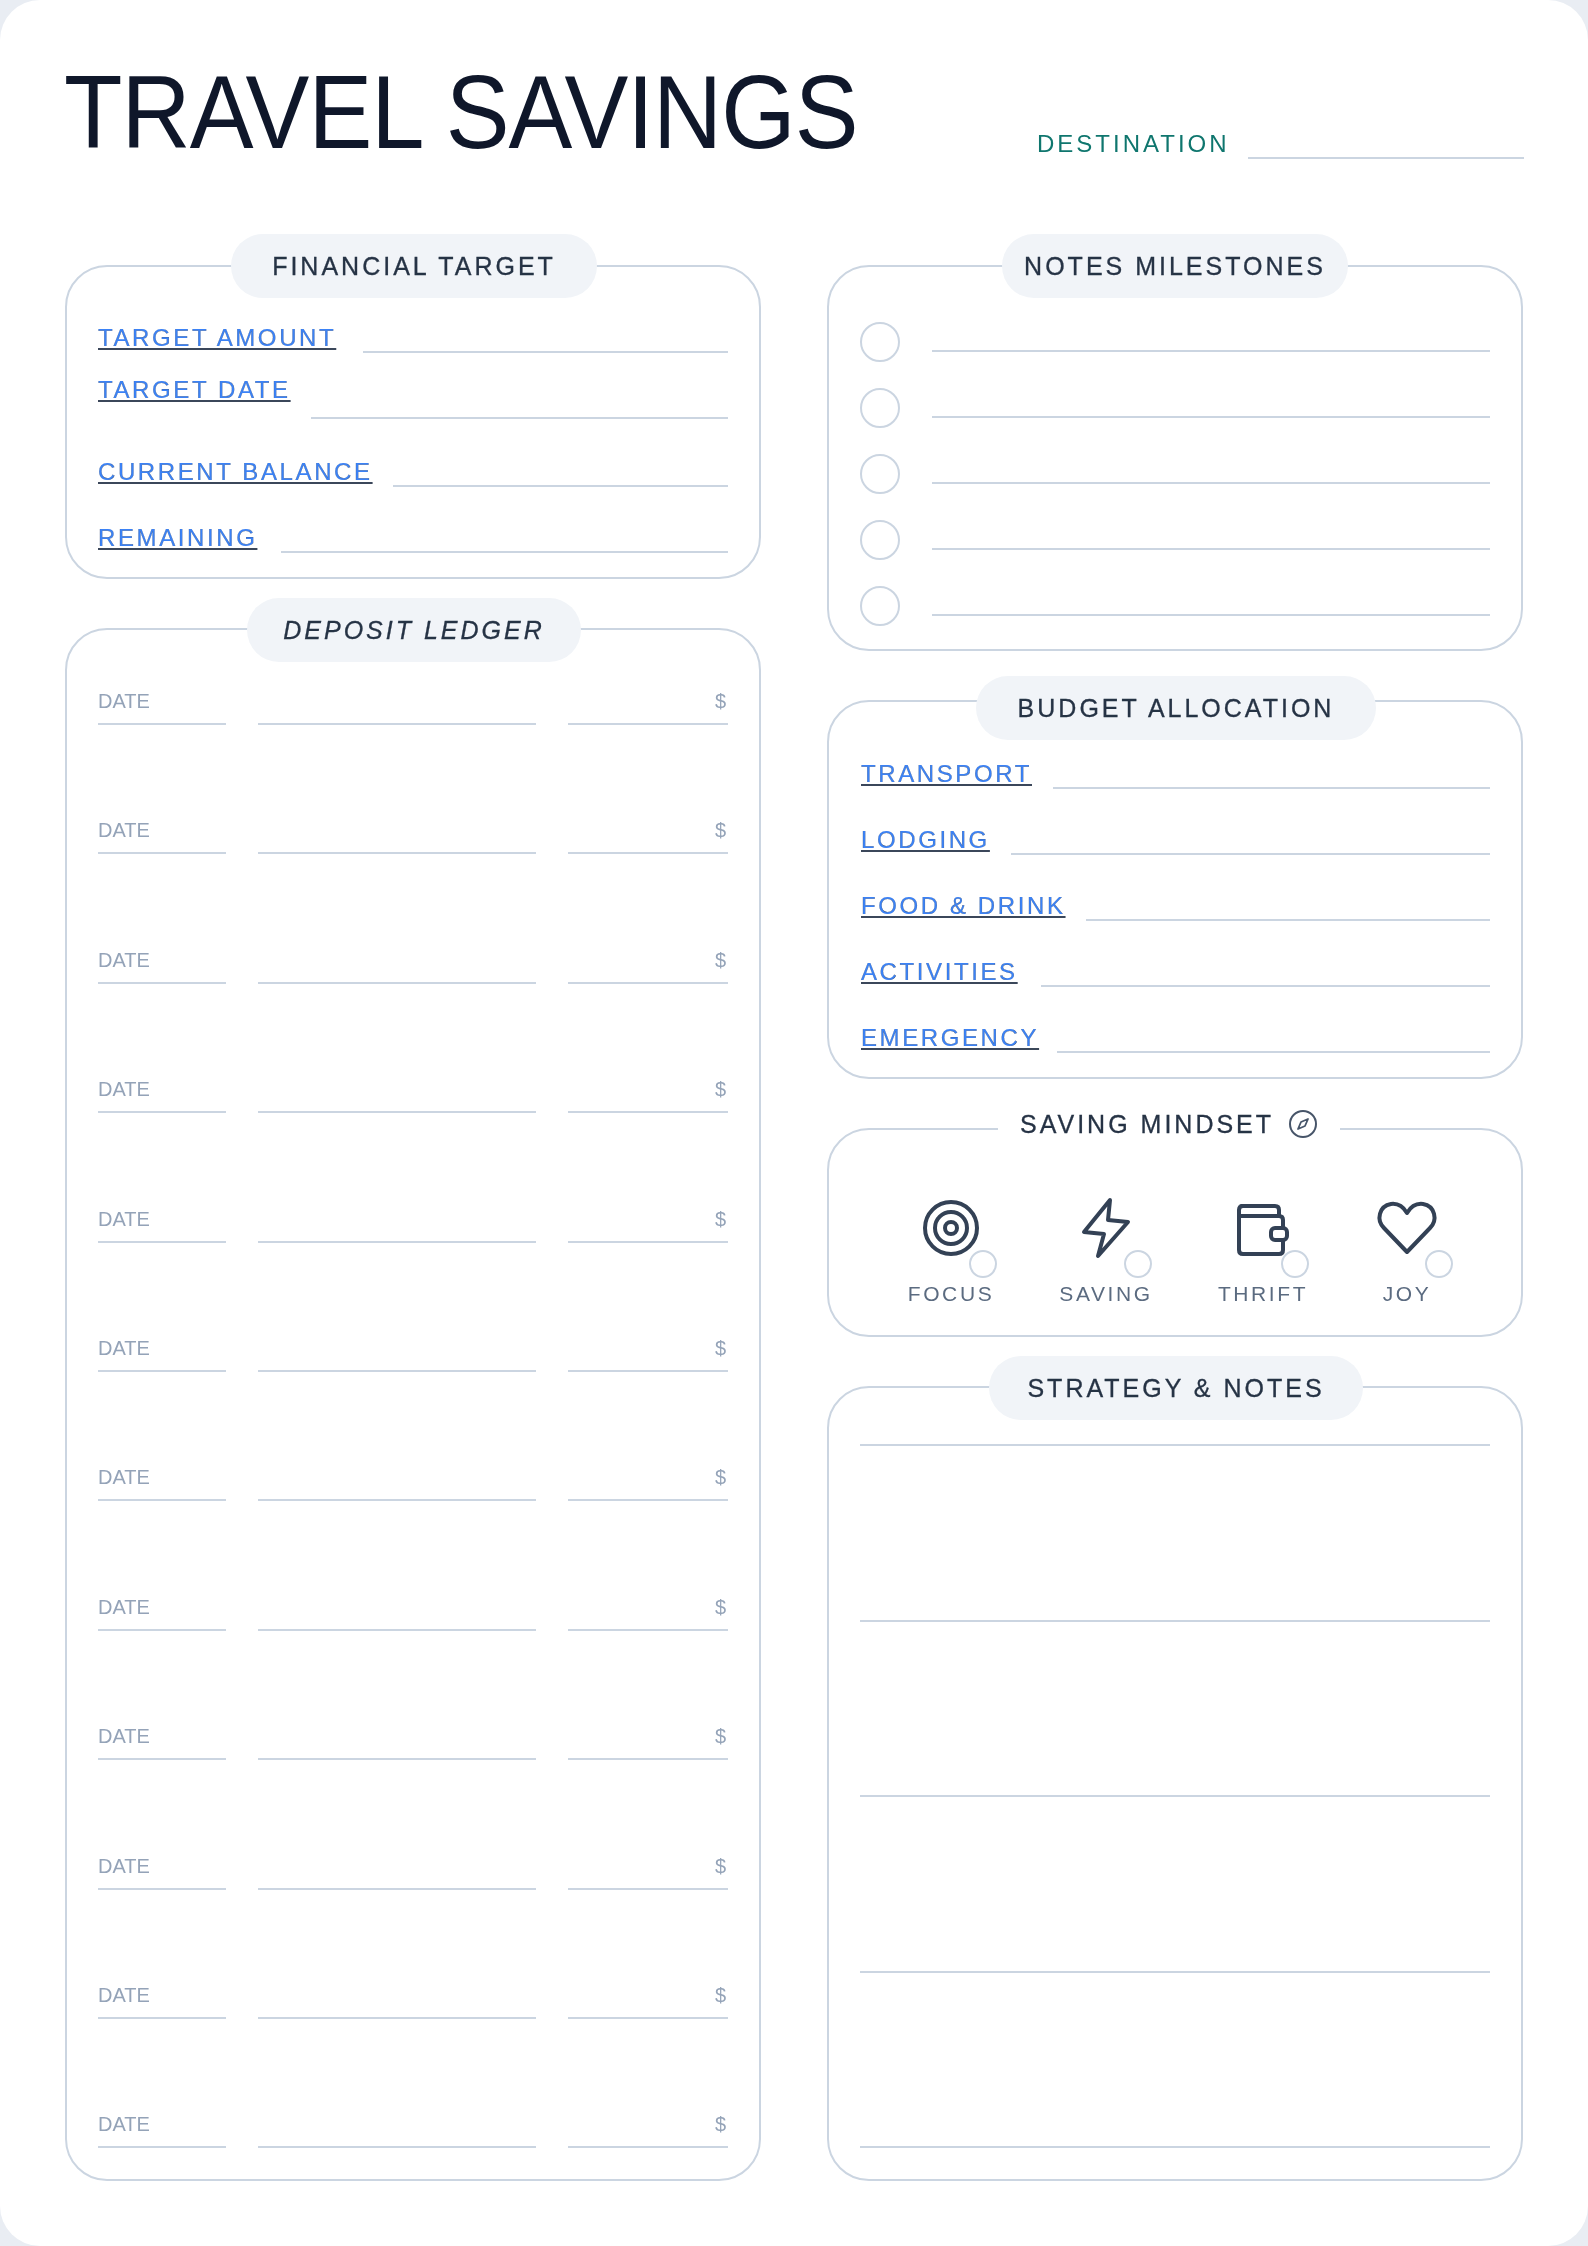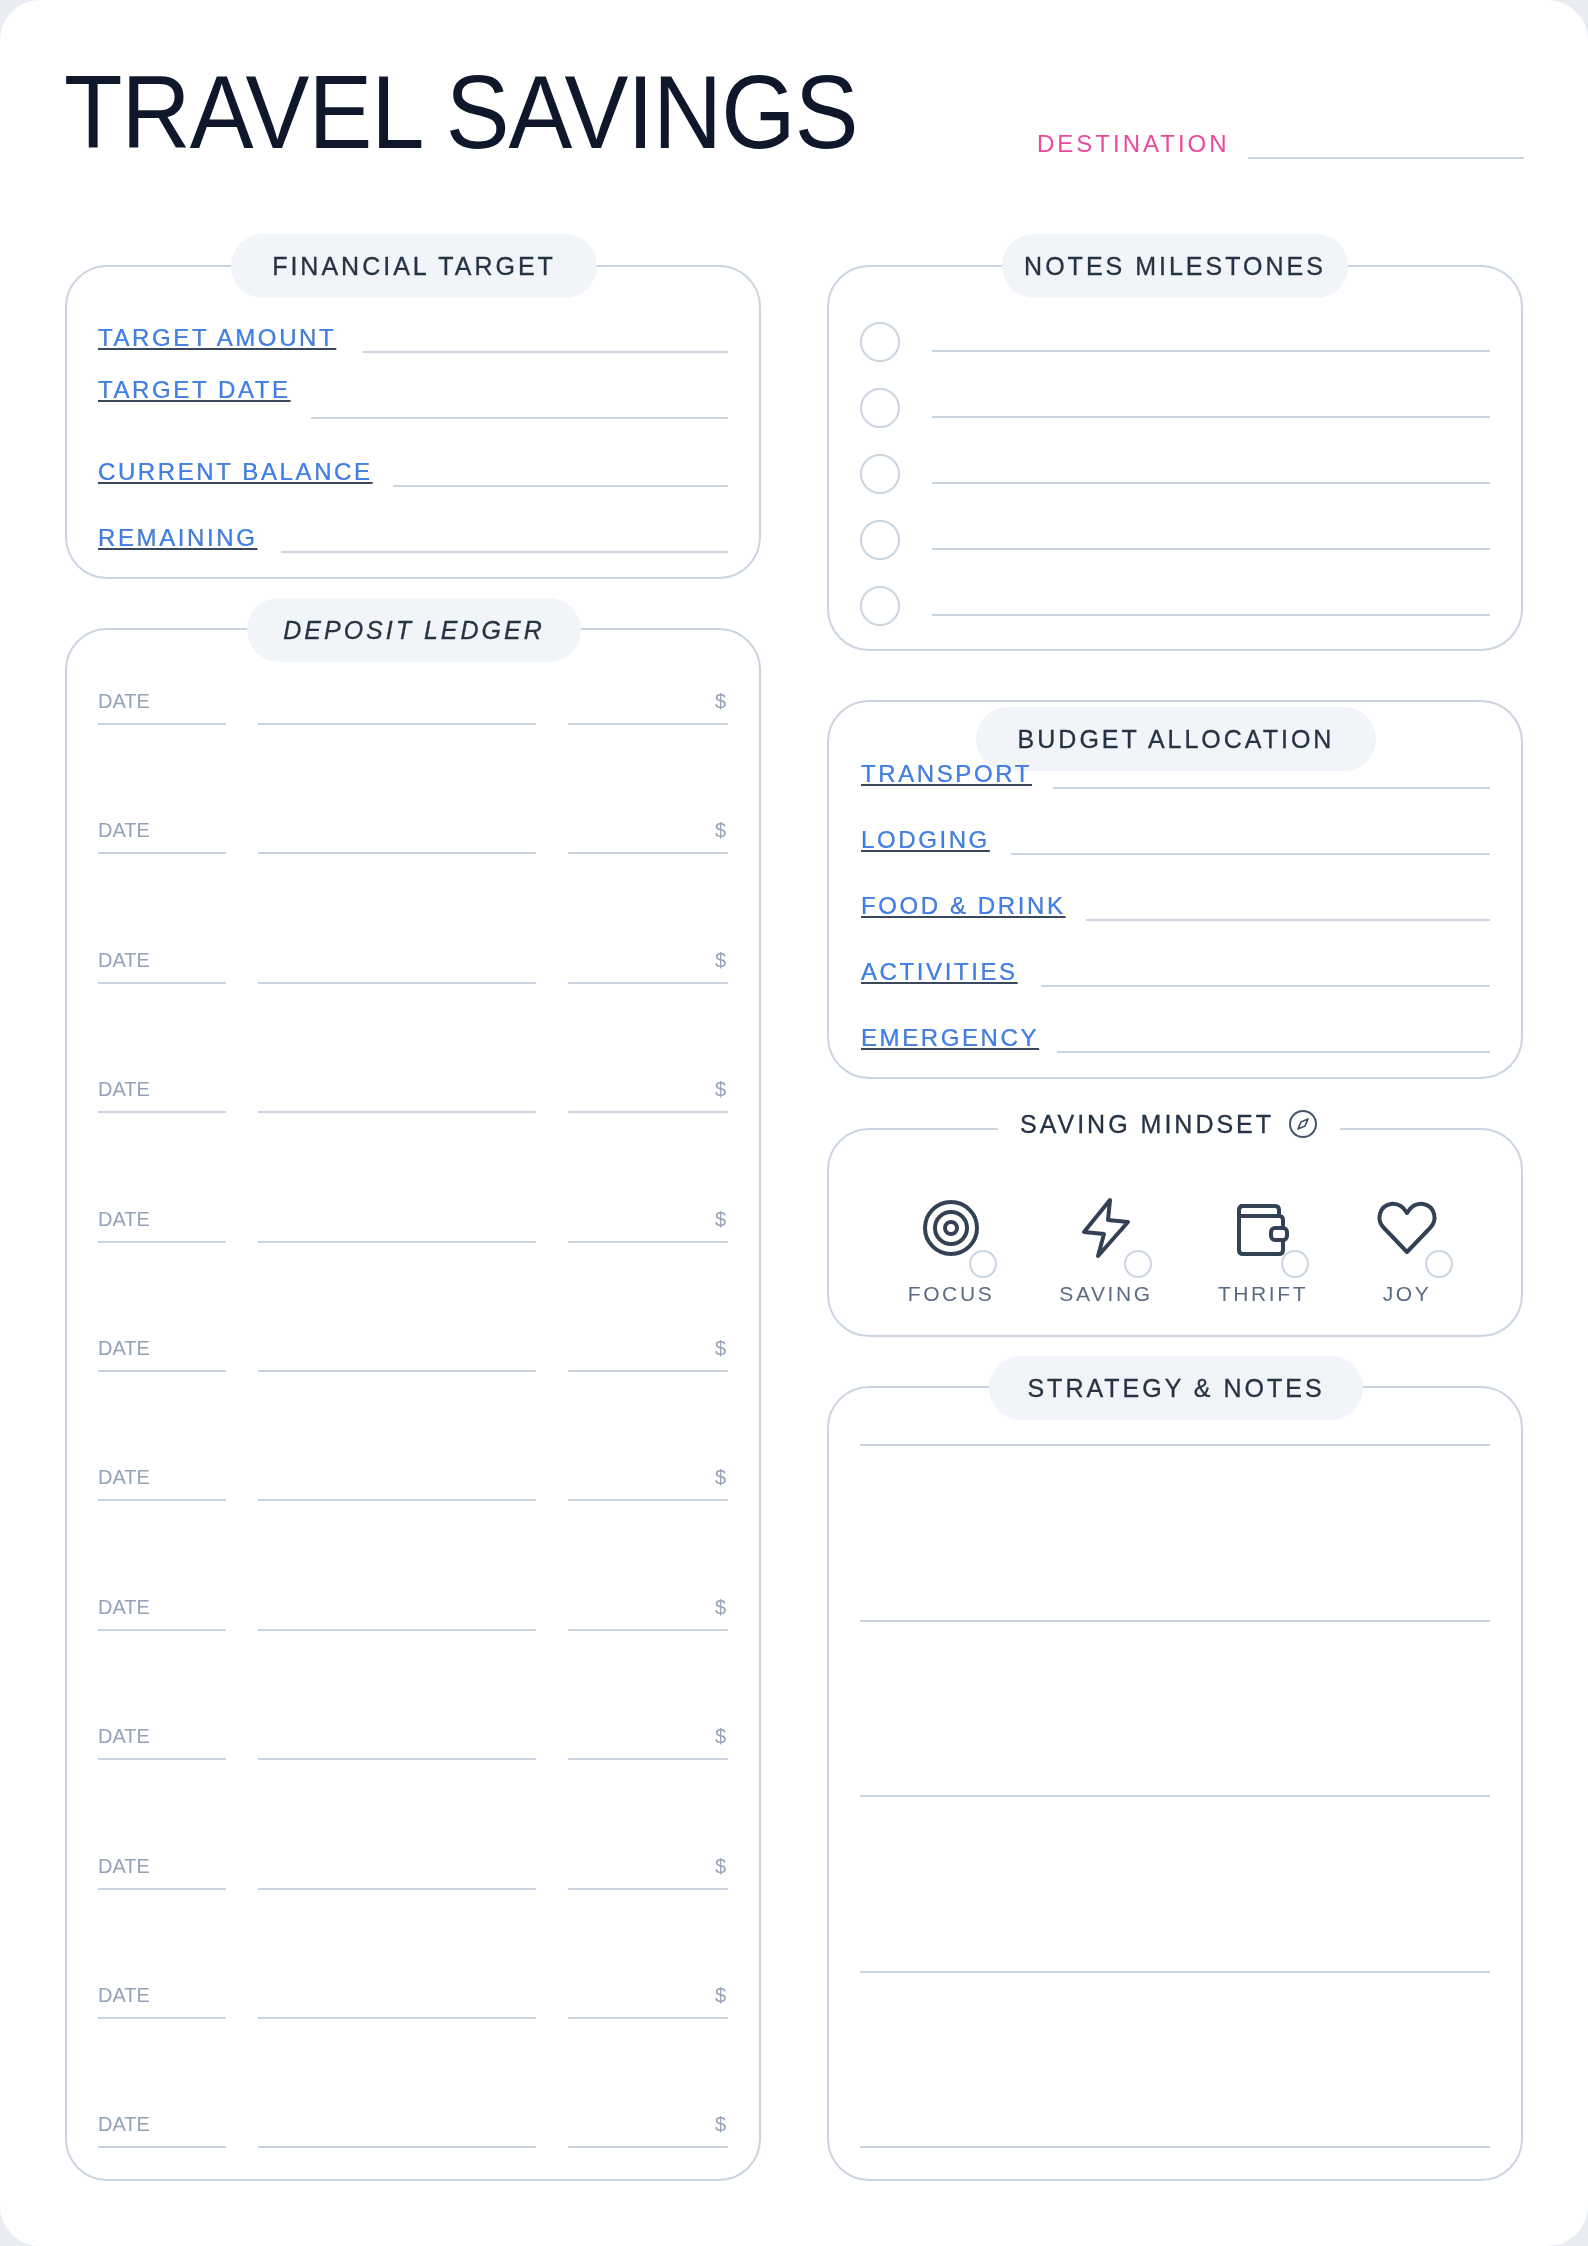--- a/index.html
+++ b/index.html
@@ -9,21 +9,21 @@
     position: absolute; left: 0; top: 0; width: 1588px; height: 2246px;
     background: #ffffff; border-radius: 40px;
   }
   .title {
     position: absolute; left: 64px; top: 52px;
     font-size: 104px; font-weight: 400; color: #0f172a; letter-spacing: -1px;
     line-height: 120px; transform: scaleX(0.92); transform-origin: left;
   }
   .dest-label {
     position: absolute; left: 1037px; top: 130px; font-size: 24px;
-    letter-spacing: 3px; color: #ec4899;
+    letter-spacing: 3px; color: #0f766e;
   }
   .dest-line {
     position: absolute; left: 1248px; top: 157px; width: 276px; height: 2px; background: #cbd5e1;
   }
   .box {
     position: absolute; border: 2px solid #cbd5e1; border-radius: 42px; background: #fff;
   }
   .pill {
     position: absolute; height: 64px; background: #f1f4f8; border-radius: 32px;
     font-size: 25px; letter-spacing: 3px; color: #263345; display: flex;
@@ -189,21 +189,21 @@
         <div class="circle" style="left:860px; top:520px;"></div>
         <div class="line" style="left:932px; top:548px; width:558px;"></div>
       </div>
       <div>
         <div class="circle" style="left:860px; top:586px;"></div>
         <div class="line" style="left:932px; top:614px; width:558px;"></div>
       </div>
     </div>
 
   <div class="box" style="left:827px; top:700px; width:696px; height:379px;"></div>
-  <div class="pill" style="left:976px; top:707px; width:400px;">BUDGET ALLOCATION</div>
+  <div class="pill" style="left:976px; top:676px; width:400px;">BUDGET ALLOCATION</div>
 
   <div class="row-label" style="left:861px; top:760px;">TRANSPORT</div>
   <div class="line" style="left:1053px; top:787px; width:437px;"></div>
 
   <div class="row-label" style="left:861px; top:826px;">LODGING</div>
   <div class="line" style="left:1011px; top:853px; width:479px;"></div>
 
   <div class="row-label" style="left:861px; top:892px;">FOOD &amp; DRINK</div>
   <div class="line" style="left:1086px; top:919px; width:404px;"></div>
 

